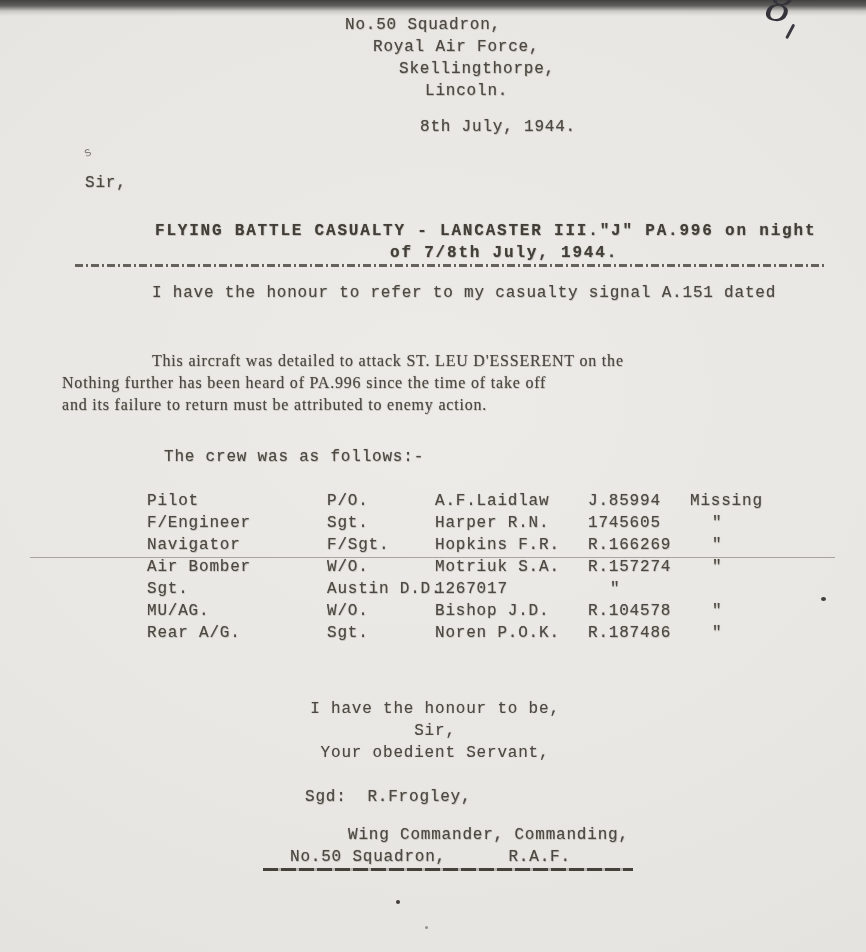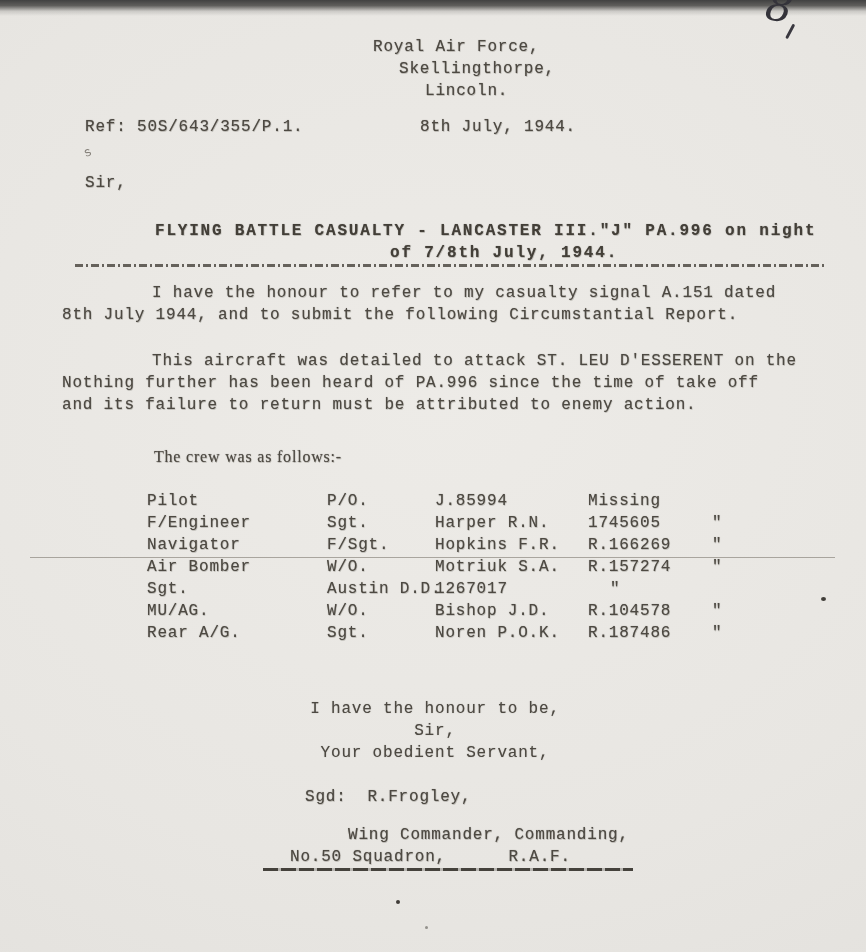--- a/index.html
+++ b/index.html
@@ -50,51 +50,51 @@
 
 <div class="paper">
 
   <div class="scan-top"></div>
 
   <div class="pen">
     <span class="eight">8</span>
     <span class="tick"></span>
   </div>
 
+  <div class="typed letterhead-line" style="left:345px;top:14px;">No.50 Squadron,</div>
   <div class="typed letterhead-line" style="left:399px;top:58px;">Skellingthorpe,</div>
   <div class="typed letterhead-line" style="left:373px;top:36px;">Royal Air Force,</div>
   <div class="typed letterhead-line" style="left:425px;top:80px;">Lincoln.</div>
 
-  <div class="typed" style="left:85px;top:116px;">Ref: 50S/643/355/P.1.</div>
   <div class="typed" style="left:420px;top:116px;">8th July, 1944.</div>
   <div class="squiggle">s</div>
 
   <div class="typed" style="left:85px;top:172px;">Sir,</div>
 
   <div class="typed heading" style="left:155px;top:220px;">FLYING BATTLE CASUALTY - LANCASTER III."J" PA.996 on night</div>
   <div class="typed heading" style="left:390px;top:242px;">of 7/8th July, 1944.</div>
   <div class="dashed-rule" style="left:75px;top:264px;width:750px;"></div>
 
   <div class="para" style="top:282px;">
     <div class="first">I have the honour to refer to my casualty signal A.151 dated</div>
-    <div>8th July 1944, and to submit the following Circumstantial Report.</div>
   </div>
 
-  <div class="para" style="top:350px;">
+  <div class="para" style="top:350px;font-family:Liberation Serif, serif;">
     <div class="first">This aircraft was detailed to attack ST. LEU D'ESSERENT on the</div>
     <div>Nothing further has been heard of PA.996 since the time of take off</div>
     <div>and its failure to return must be attributed to enemy action.</div>
   </div>
 
-  <div class="typed" style="left:154px;top:446px;font-family:Liberation Serif, serif;">The crew was as follows:-</div>
+  <div class="typed" style="left:164px;top:446px;">The crew was as follows:-</div>
 
   <div class="crew">
     <div class="crew-row">
       <span>Pilot</span>
       <span>P/O.</span>
+      <span>A.F.Laidlaw</span>
       <span>J.85994</span>
       <span class="status">Missing</span>
     </div>
     <div class="crew-row ditto">
       <span>F/Engineer</span>
       <span>Sgt.</span>
       <span>Harper R.N.</span>
       <span>1745605</span>
       <span class="status">"</span>
     </div>

